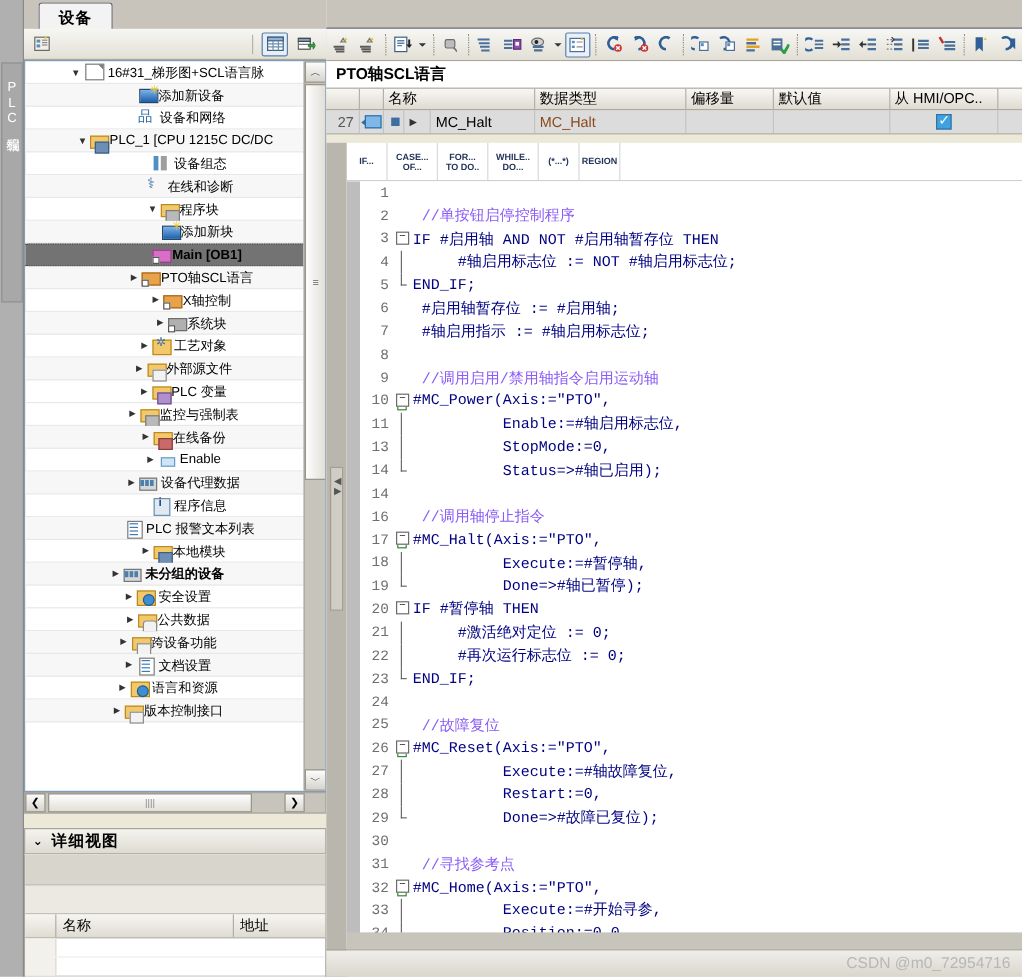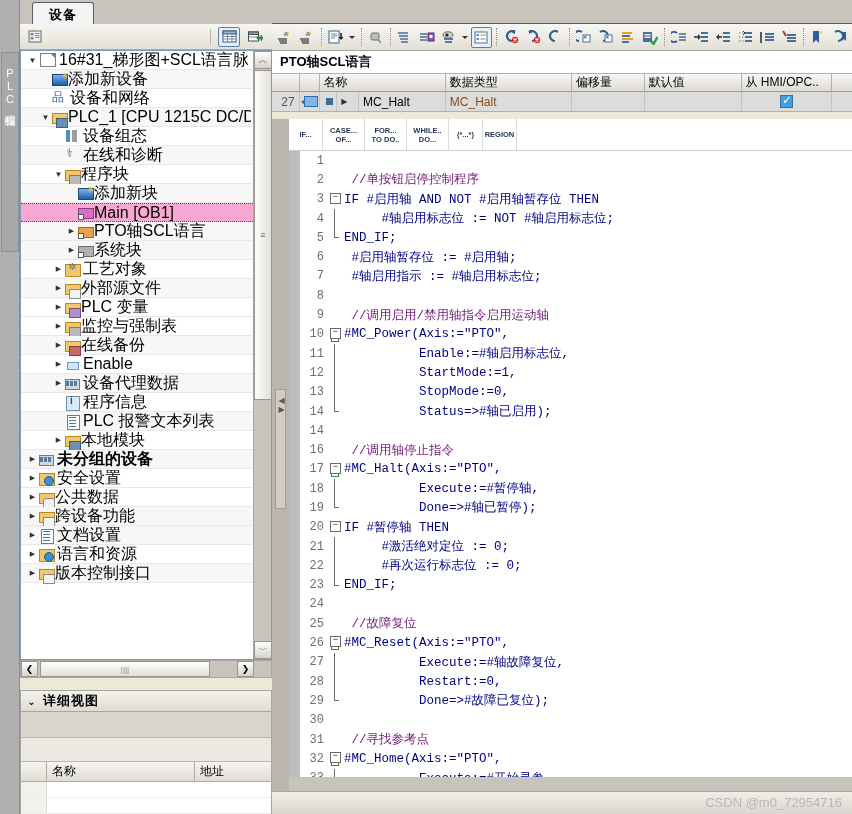--- a/index.html
+++ b/index.html
@@ -78,25 +78,26 @@
     border: 1px solid #7f9db9;
     overflow: hidden;
   }
   .tree-scroll { position:absolute; left:0; top:0; width:232px; height:608px; overflow:hidden; }
   .trow {
     position: relative;
     height: 19px;
     display: flex; align-items: center;
     border-bottom: 1px solid #e8e8e8;
     white-space: nowrap;
-    font-size: 16px;
+    font-size: 11px;
     padding-right:2px;
+    justify-content:center;
   }
   .trow.alt { background: #f7f7f7; }
-  .trow.sel { background: #f9a8d4; border-top:1px dotted #555; border-bottom:1px dotted #555; }
+  .trow.sel { background: #737373; border-top:1px dotted #555; border-bottom:1px dotted #555;font-weight:bold; }
   .arrow {
     width: 11px; height: 11px; flex:0 0 11px;
     display:flex; align-items:center; justify-content:center;
     font-size: 8px; color:#333;
   }
   .arrow.down::before { content:"▼"; }
   .arrow.right::before { content:"▶"; font-size:7px; }
   .ico {
     width: 16px; height: 15px; flex:0 0 16px; margin-right:3px;
     position: relative; display:inline-block;
@@ -312,21 +313,21 @@
     content:""; position:absolute; left:6px; top:0; width:1px; height:10px; background:#6b6b6b;
   }
   .fold.endbar:after {
     content:""; position:absolute; left:6px; top:9px; width:5px; height:1px; background:#6b6b6b;
   }
   .fold .grn {
     position:absolute; left:3px; top:12px; width:8px; height:5px;
     border:1px solid #2e8b2e; background:#ffffff;
   }
   .ctext { padding-left:2px; }
-  .c-comment { color:#701a75;text-align:center; }
+  .c-comment { color:#8b5cf6;text-align:center; }
   .c-plain { color:#000080; }
 
   .code-hsb {
     position:absolute; left:0; bottom:0; width:563px; height:14px; background:#c7c4bb;
   }
   .ed-status {
     position:absolute; left:0; bottom:0; width:580px; height:23px;
     background:linear-gradient(#efeee9,#d9d6cd); border-top:1px solid #a9a6a0;
   }
   .watermark {
@@ -440,20 +441,26 @@
             <span style="width: 45px; flex: 0 0 auto;"></span>
             <span class="arrow "></span>
             <span class="ico ic-block pink"></span>
             <span class="tlabel">Main [OB1]</span>
           </div>
           <div class="trow alt">
             <span style="width: 45px; flex: 0 0 auto;"></span>
             <span class="arrow right"></span>
             <span class="ico ic-block orange"></span>
             <span class="tlabel">PTO轴SCL语言</span>
+          </div>
+          <div class="trow">
+            <span style="width: 45px; flex: 0 0 auto;"></span>
+            <span class="arrow right"></span>
+            <span class="ico ic-block orange"></span>
+            <span class="tlabel">X轴控制</span>
           </div>
           <div class="trow alt">
             <span style="width: 45px; flex: 0 0 auto;"></span>
             <span class="arrow right"></span>
             <span class="ico ic-block"></span>
             <span class="tlabel">系统块</span>
           </div>
           <div class="trow">
             <span style="width: 32px; flex: 0 0 auto;"></span>
             <span class="arrow right"></span>
@@ -847,21 +854,20 @@
           <div class="cline"><span class="lnum">2</span><span class="fold"></span><span class="ctext c-comment"> //单按钮启停控制程序</span></div>
           <div class="cline"><span class="lnum">3</span><span class="fold box"></span><span class="ctext c-plain">IF #启用轴 AND NOT #启用轴暂存位 THEN</span></div>
           <div class="cline"><span class="lnum">4</span><span class="fold bar"></span><span class="ctext c-plain">     #轴启用标志位 := NOT #轴启用标志位;</span></div>
           <div class="cline"><span class="lnum">5</span><span class="fold endbar"></span><span class="ctext c-plain">END_IF;</span></div>
           <div class="cline"><span class="lnum">6</span><span class="fold"></span><span class="ctext c-plain"> #启用轴暂存位 := #启用轴;</span></div>
           <div class="cline"><span class="lnum">7</span><span class="fold"></span><span class="ctext c-plain"> #轴启用指示 := #轴启用标志位;</span></div>
           <div class="cline"><span class="lnum">8</span><span class="fold"></span><span class="ctext "></span></div>
           <div class="cline"><span class="lnum">9</span><span class="fold"></span><span class="ctext c-comment"> //调用启用/禁用轴指令启用运动轴</span></div>
           <div class="cline"><span class="lnum">10</span><span class="fold box"><span class="grn"></span></span><span class="ctext c-plain">#MC_Power(Axis:="PTO",</span></div>
           <div class="cline"><span class="lnum">11</span><span class="fold bar"></span><span class="ctext c-plain">          Enable:=#轴启用标志位,</span></div>
-          <div class="cline"><span class="lnum">12</span><span class="fold bar"></span><span class="ctext c-plain">          StartMode:=1,</span></div>
           <div class="cline"><span class="lnum">13</span><span class="fold bar"></span><span class="ctext c-plain">          StopMode:=0,</span></div>
           <div class="cline"><span class="lnum">14</span><span class="fold endbar"></span><span class="ctext c-plain">          Status=&gt;#轴已启用);</span></div>
           <div class="cline"><span class="lnum">14</span><span class="fold"></span><span class="ctext "></span></div>
           <div class="cline"><span class="lnum">16</span><span class="fold"></span><span class="ctext c-comment"> //调用轴停止指令</span></div>
           <div class="cline"><span class="lnum">17</span><span class="fold box"><span class="grn"></span></span><span class="ctext c-plain">#MC_Halt(Axis:="PTO",</span></div>
           <div class="cline"><span class="lnum">18</span><span class="fold bar"></span><span class="ctext c-plain">          Execute:=#暂停轴,</span></div>
           <div class="cline"><span class="lnum">19</span><span class="fold endbar"></span><span class="ctext c-plain">          Done=&gt;#轴已暂停);</span></div>
           <div class="cline"><span class="lnum">20</span><span class="fold box"></span><span class="ctext c-plain">IF #暂停轴 THEN</span></div>
           <div class="cline"><span class="lnum">21</span><span class="fold bar"></span><span class="ctext c-plain">     #激活绝对定位 := 0;</span></div>
           <div class="cline"><span class="lnum">22</span><span class="fold bar"></span><span class="ctext c-plain">     #再次运行标志位 := 0;</span></div>

